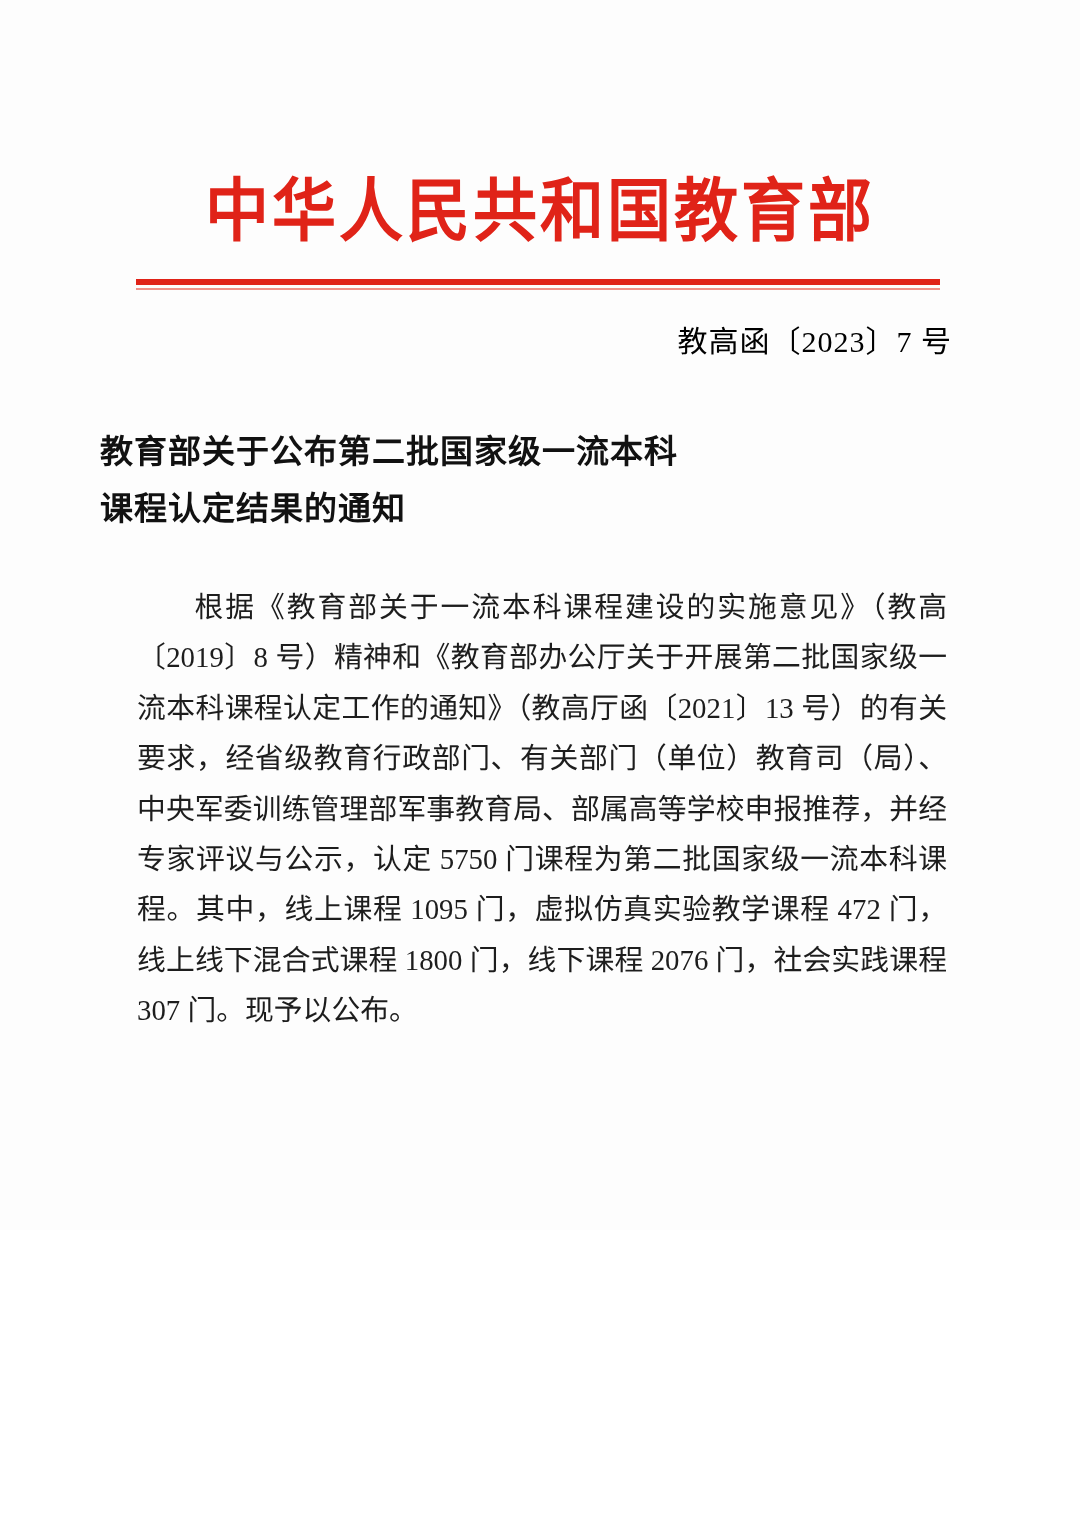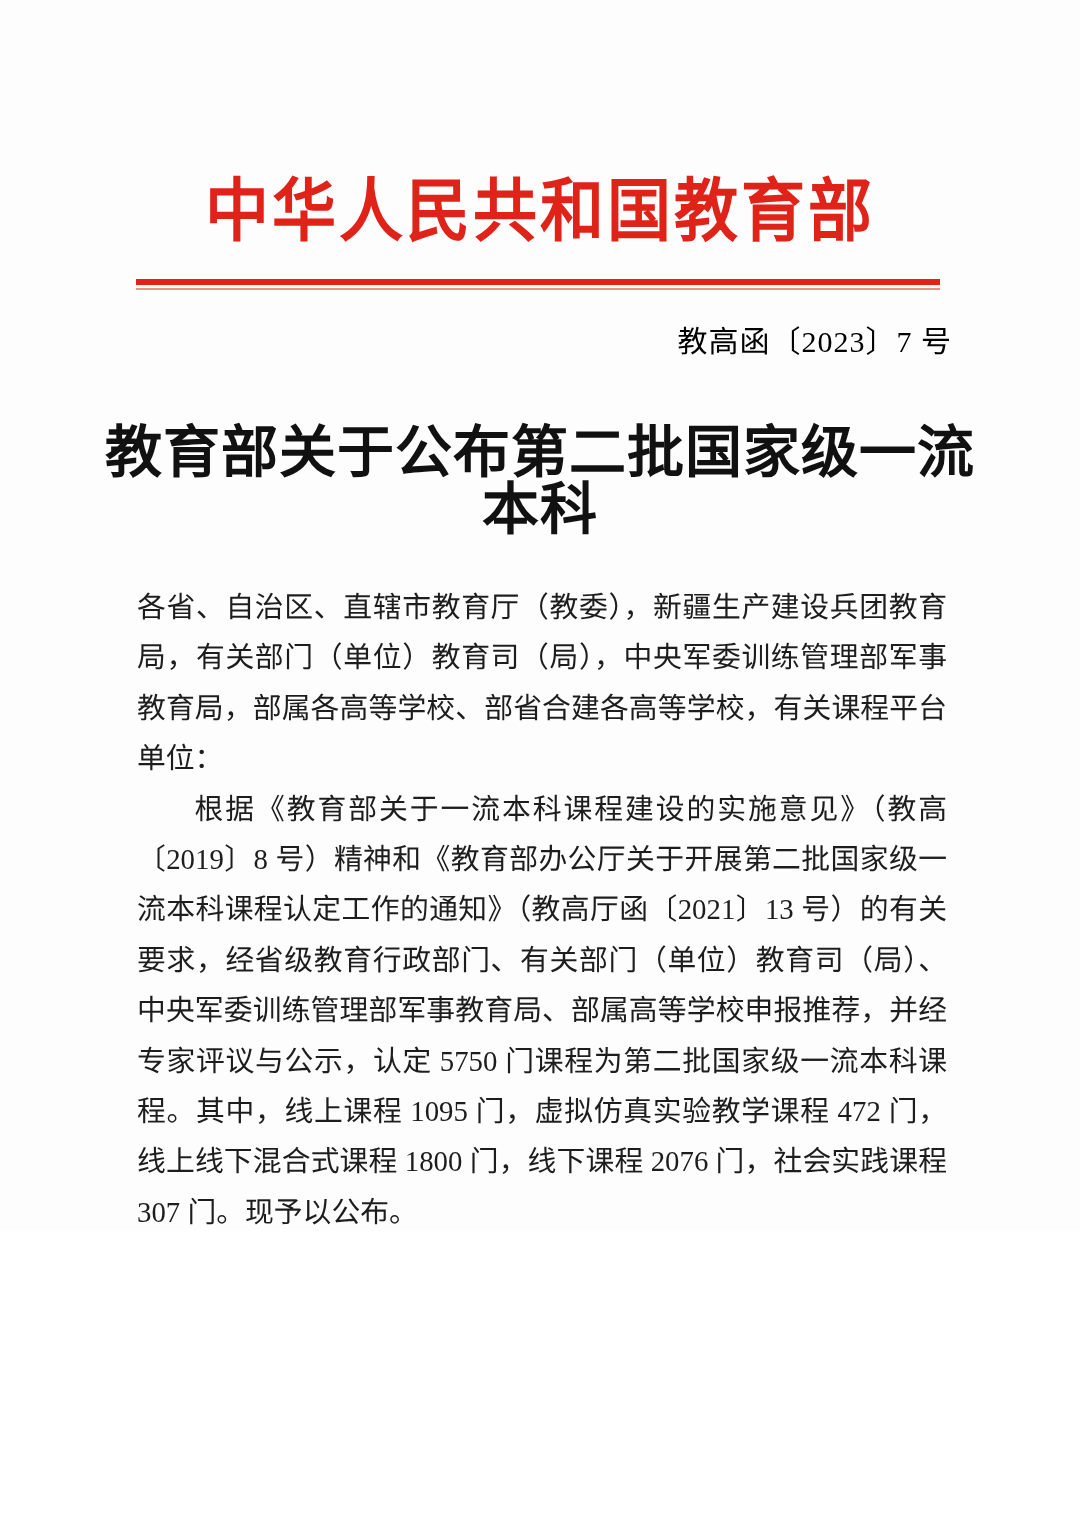--- a/index.html
+++ b/index.html
@@ -63,22 +63,22 @@
     color: #000000;
   }
 
   
   .doc-title {
     position: absolute;
     top: 424px;
     left: 100px;
     right: 100px;
     margin: 0;
-    text-align: center;
-    font-size: 57px;
+    text-align: left;
+    font-size: 33px;
     line-height: 57px;
     font-weight: 700;
     letter-spacing: 1px;
     color: #111111;
   }
 
   
   .body-text {
     position: absolute;
     top: 582px;
@@ -106,24 +106,24 @@
   <div class="rule rule-top">
     <div class="thick"></div>
     <div class="gap"></div>
     <div class="thin"></div>
   </div>
 
   <div class="doc-number">教高函〔2023〕7 号</div>
 
   <h2 class="doc-title">
     <span>教育部关于公布第二批国家级一流本科</span><br>
+    <span>课程认定结果的通知</span>
   </h2>
 
   <main class="body-text">
-    <p>各省、自治区、直辖市教育厅（教委），新疆生产建设兵团教育局，有关部门（单位）教育司（局），中央军委训练管理部军事教育局，部属各高等学校、部省合建各高等学校，有关课程平台单位：</p>
     <p class="indent">根据《教育部关于一流本科课程建设的实施意见》（教高〔2019〕8 号）精神和《教育部办公厅关于开展第二批国家级一流本科课程认定工作的通知》（教高厅函〔2021〕13 号）的有关要求，经省级教育行政部门、有关部门（单位）教育司（局）、中央军委训练管理部军事教育局、部属高等学校申报推荐，并经专家评议与公示，认定 5750 门课程为第二批国家级一流本科课程。其中，线上课程 1095 门，虚拟仿真实验教学课程 472 门，线上线下混合式课程 1800 门，线下课程 2076 门，社会实践课程 307 门。现予以公布。</p>
   </main>
 
   <div class="rule rule-bottom">
     <div class="thin"></div>
     <div class="gap"></div>
     <div class="thick"></div>
   </div>
 
 </div>

